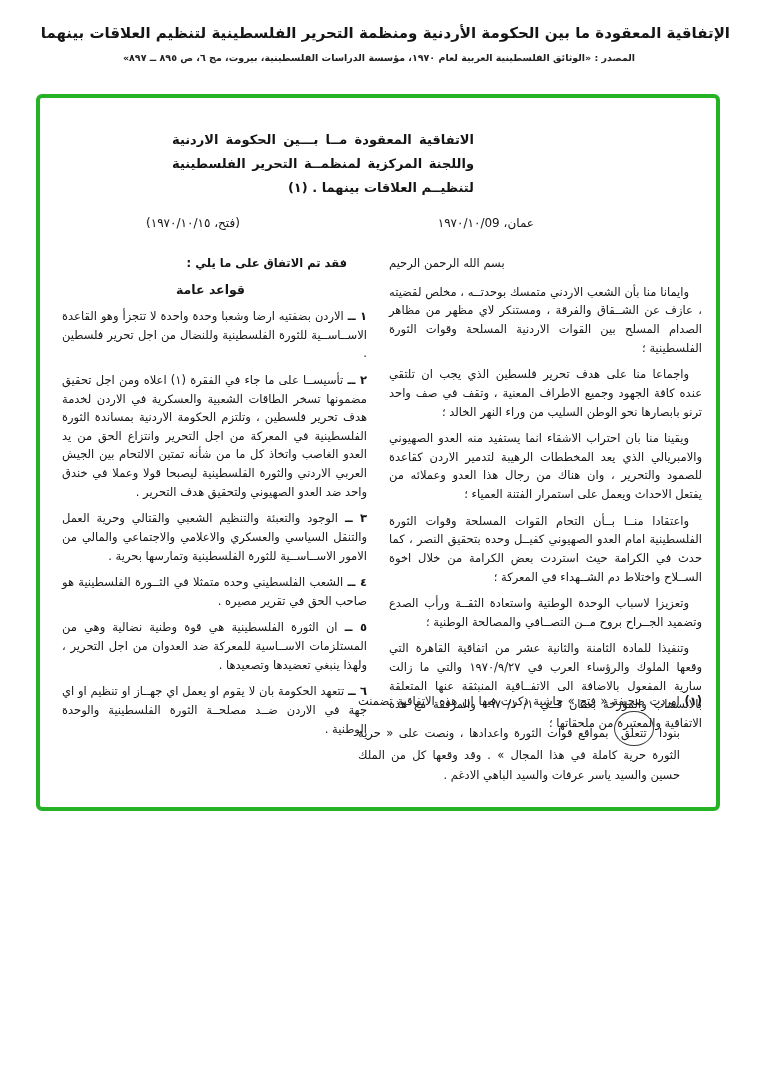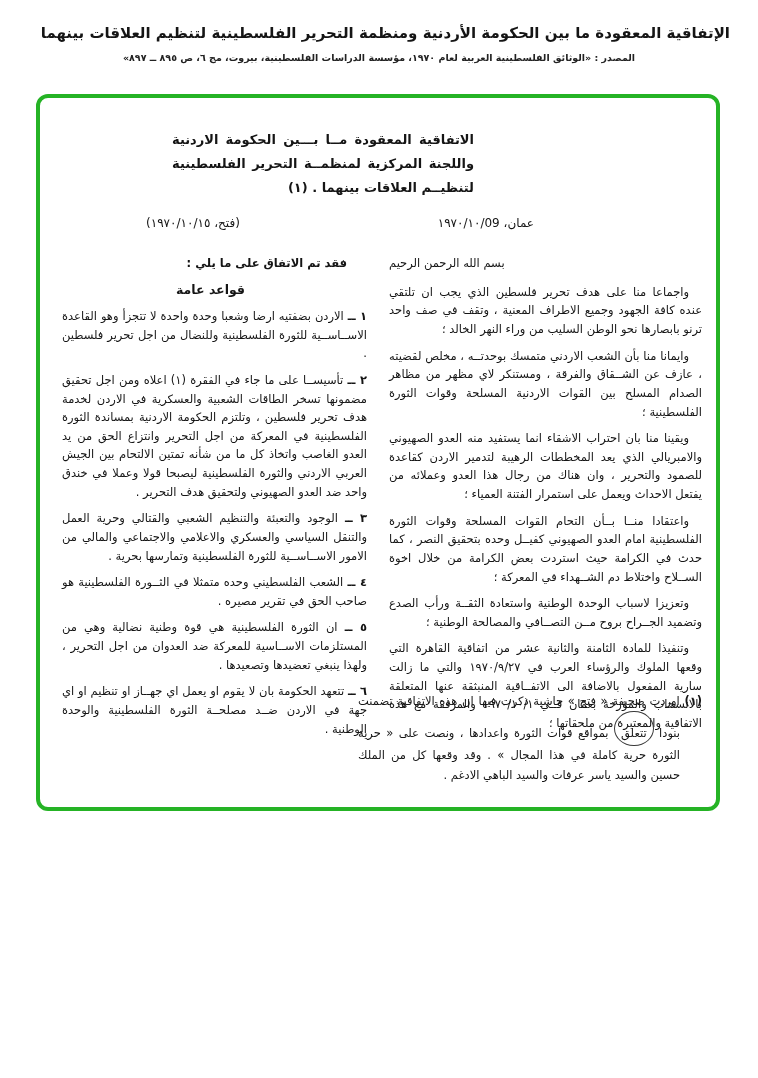--- a/index.html
+++ b/index.html
@@ -31,21 +31,21 @@
     color: #222;
   }
   .frame {
     position: absolute;
     left: 36px;
     top: 94px;
     width: 684px;
     height: 717px;
     box-sizing: border-box;
     border: 4px solid #25b325;
-    border-radius: 12px;
+    border-radius: 6px;
     direction: rtl;
     padding: 26px 14px 0 14px;
     overflow: hidden;
   }
   .doc-heading {
     font-weight: bold;
     font-size: 13px;
     line-height: 1.85;
     text-align: justify;
     margin: 4px 228px 0 118px;
@@ -132,22 +132,22 @@
 
     <div class="dateline">
       <span>عمان، ١٩٧٠/١٠/09</span>
       <span>(فتح، ١٩٧٠/١٠/١٥)</span>
     </div>
 
     <div class="columns">
 
       <div class="col">
         <p class="basmala">بسم الله الرحمن الرحيم</p>
+        <p class="para">وايمانا منا بأن الشعب الاردني متمسك بوحدتــه ، مخلص لقضيته ، عازف عن الشــقاق والفرقة ، ومستنكر لاي مظهر من مظاهر الصدام المسلح بين القوات الاردنية المسلحة وقوات الثورة الفلسطينية ؛</p>
         <p class="para">واجماعا منا على هدف تحرير فلسطين الذي يجب ان تلتقي عنده كافة الجهود وجميع الاطراف المعنية ، وتقف في صف واحد ترنو بابصارها نحو الوطن السليب من وراء النهر الخالد ؛</p>
-        <p class="para">وايمانا منا بأن الشعب الاردني متمسك بوحدتــه ، مخلص لقضيته ، عازف عن الشــقاق والفرقة ، ومستنكر لاي مظهر من مظاهر الصدام المسلح بين القوات الاردنية المسلحة وقوات الثورة الفلسطينية ؛</p>
         <p class="para">ويقينا منا بان احتراب الاشقاء انما يستفيد منه العدو الصهيوني والامبريالي الذي يعد المخططات الرهيبة لتدمير الاردن كقاعدة للصمود والتحرير ، وان هناك من رجال هذا العدو وعملائه من يفتعل الاحداث ويعمل على استمرار الفتنة العمياء ؛</p>
         <p class="para">واعتقادا منــا بــأن التحام القوات المسلحة وقوات الثورة الفلسطينية امام العدو الصهيوني كفيــل وحده بتحقيق النصر ، كما حدث في الكرامة حيث استردت بعض الكرامة من خلال اخوة الســلاح واختلاط دم الشــهداء في المعركة ؛</p>
         <p class="para">وتعزيزا لاسباب الوحدة الوطنية واستعادة الثقــة ورأب الصدع وتضميد الجــراح بروح مــن التصــافي والمصالحة الوطنية ؛</p>
         <p class="para">وتنفيذا للمادة الثامنة والثانية عشر من اتفاقية القاهرة التي وقعها الملوك والرؤساء العرب في ١٩٧٠/٩/٢٧ والتي ما زالت سارية المفعول بالاضافة الى الاتفــاقية المنبثقة عنها المتعلقة بالانسحاب والمؤرخة بعمّان فــي ١٩٧٠/١٠/١ والمرفقة مع هذه الاتفاقية والمعتبرة من ملحقاتها ؛</p>
       </div>
 
       <div class="col">
         <p class="para intro">فقد تم الاتفاق على ما يلي :</p>
         <p class="section-title">قواعد عامة</p>
 

